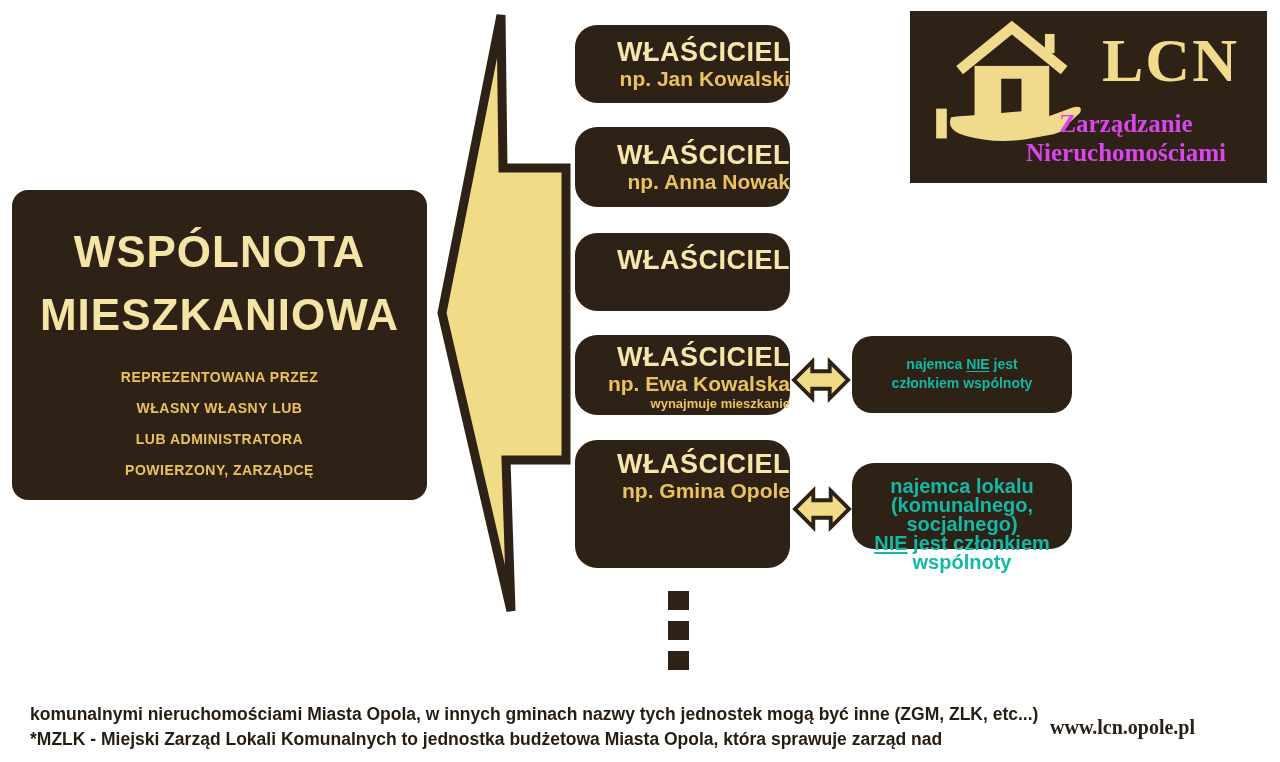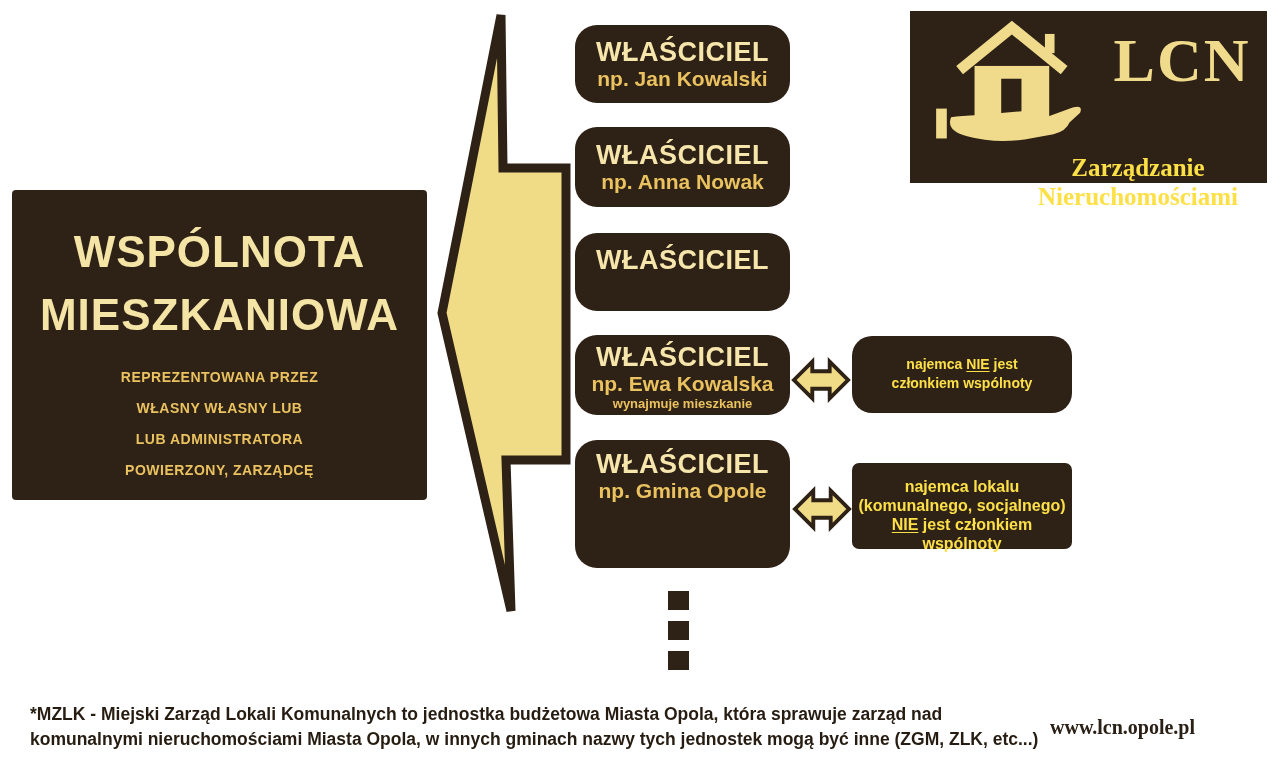--- a/index.html
+++ b/index.html
@@ -9,31 +9,31 @@
     --arrow:#f0dc87;
   }
   html,body{margin:0;padding:0;background:#fff;}
   .canvas{
     position:relative;width:1280px;height:762px;background:#fff;
     font-family:"Liberation Sans", sans-serif;overflow:hidden;
   }
   
   .main-box{
     position:absolute;left:12px;top:190px;width:415px;height:310px;
-    background:var(--brown);border-radius:4px;text-align:center;
+    background:var(--brown);border-radius:16px;text-align:center;
   }
   .mb-title{font-size:44px;font-weight:bold;line-height:63px;color:var(--cream);letter-spacing:1px;}
   .mb-title.first{margin-top:30px;}
   .mb-sub{margin-top:16px;font-size:14px;font-weight:bold;line-height:31px;color:var(--gold);letter-spacing:.5px;}
   
   .big-arrow{position:absolute;left:435px;top:8px;width:135px;height:610px;overflow:visible;}
   
   .owner-box{
     position:absolute;left:575px;width:215px;background:var(--brown);
-    border-radius:22px;text-align:center;box-sizing:border-box;
+    border-radius:22px;text-align:right;box-sizing:border-box;
   }
   .o1{top:25px;height:78px;padding-top:12px;}
   .o2{top:127px;height:80px;padding-top:13px;}
   .o3{top:233px;height:78px;padding-top:12px;}
   .o4{top:335px;height:80px;padding-top:7px;}
   .o5{top:440px;height:128px;padding-top:9px;}
   .ob-title{font-size:27px;font-weight:bold;color:#f6e6ac;line-height:30px;letter-spacing:.5px;}
   .ob-example{font-size:21px;font-weight:bold;color:var(--gold);line-height:24px;}
   .ob-note{font-size:13px;font-weight:bold;color:var(--gold);line-height:16px;}
   .o5 .ob-notes{margin-top:7px;}
@@ -41,35 +41,35 @@
   
   .dots{position:absolute;left:668px;top:591px;}
   .dot{width:21px;height:19px;background:var(--brown);margin-bottom:11px;}
   
   .mini-arrow{position:absolute;width:58px;height:58px;overflow:visible;}
   .ma1{left:792px;top:351px;}
   .ma2{left:793px;top:480px;}
   
   .tenant-box{
     position:absolute;left:852px;width:220px;background:var(--brown);
-    color:#fde047;font-weight:bold;text-align:center;box-sizing:border-box;
+    color:#14b8a6;font-weight:bold;text-align:center;box-sizing:border-box;
   }
   .t1{top:336px;height:77px;border-radius:20px;font-size:14px;line-height:19px;padding-top:19px;}
-  .t2{top:463px;height:86px;border-radius:7px;font-size:16px;line-height:19px;padding-top:14px;}
+  .t2{top:463px;height:86px;border-radius:22px;font-size:20px;line-height:19px;padding-top:14px;}
   .u{text-decoration:underline;text-underline-offset:2px;}
   
   .logo{position:absolute;left:910px;top:11px;width:357px;height:172px;background:var(--brown);}
   .logo-icon{position:absolute;left:24px;top:8px;width:160px;height:128px;}
   .logo-name{
-    position:absolute;left:192px;top:14px;width:160px;text-align:center;
+    position:absolute;left:192px;top:14px;width:160px;
     font-family:"Liberation Serif", serif;font-weight:bold;font-size:62px;color:#f0db8d;letter-spacing:2px;
   }
   .logo-tagline{
-    position:absolute;right:6px;top:98px;width:246px;text-align:center;
-    font-family:"Liberation Serif", serif;font-weight:bold;font-size:25px;line-height:29px;color:#fde047;margin-top:44px;
+    position:absolute;right:18px;top:98px;width:246px;text-align:center;
+    font-family:"Liberation Serif", serif;font-weight:bold;font-size:25px;line-height:29px;color:#d946ef;
   }
   
   .footnote{position:absolute;left:30px;top:702px;font-size:17.5px;font-weight:bold;color:#261c11;line-height:25px;}
   .website{
     position:absolute;left:1050px;top:716px;font-family:"Liberation Serif", serif;
     font-weight:bold;font-size:20px;color:#2b2016;
   }
 </style>
 </head>
 <body>
@@ -153,19 +153,19 @@
       <path d="M16,92 q-5,13 15,18 q26,7 54,3 l27,-5 q12,-3 15,-11 l10,-9 q3,-8 -7,-5 l-25,9 q-6,-7 -17,-6 l-46,4 q-17,1 -26,2 z" fill="#f0db8d"></path>
     </svg>
     <div class="logo-name">LCN</div>
     <div class="logo-tagline">
       <div>Zarządzanie</div>
       <div>Nieruchomościami</div>
     </div>
   </section>
 
   <div class="footnote">
+    <div>komunalnymi nieruchomościami Miasta Opola, w innych gminach nazwy tych jednostek mogą być inne (ZGM, ZLK, etc...)</div>
     <div>*MZLK - Miejski Zarząd Lokali Komunalnych to jednostka budżetowa Miasta Opola, która sprawuje zarząd nad</div>
-    <div>komunalnymi nieruchomościami Miasta Opola, w innych gminach nazwy tych jednostek mogą być inne (ZGM, ZLK, etc...)</div>
   </div>
 
   <div class="website">www.lcn.opole.pl</div>
 
 </div>
 
 </body></html>

